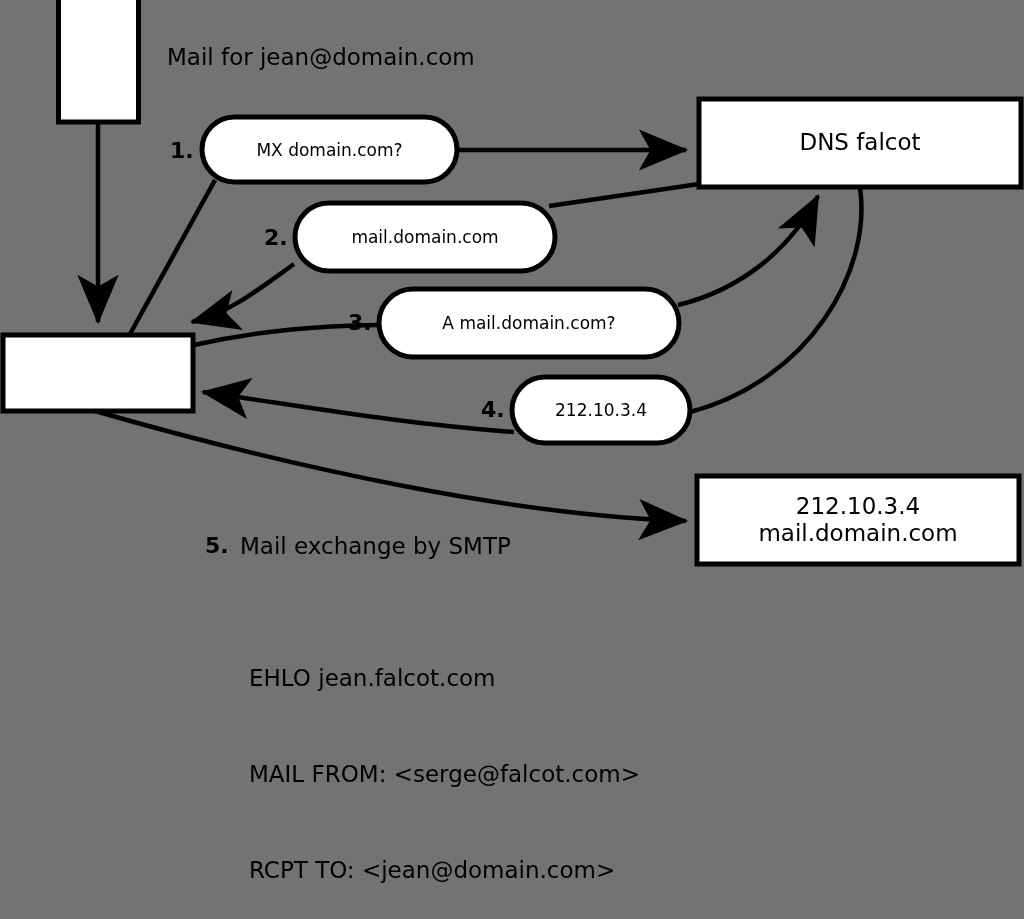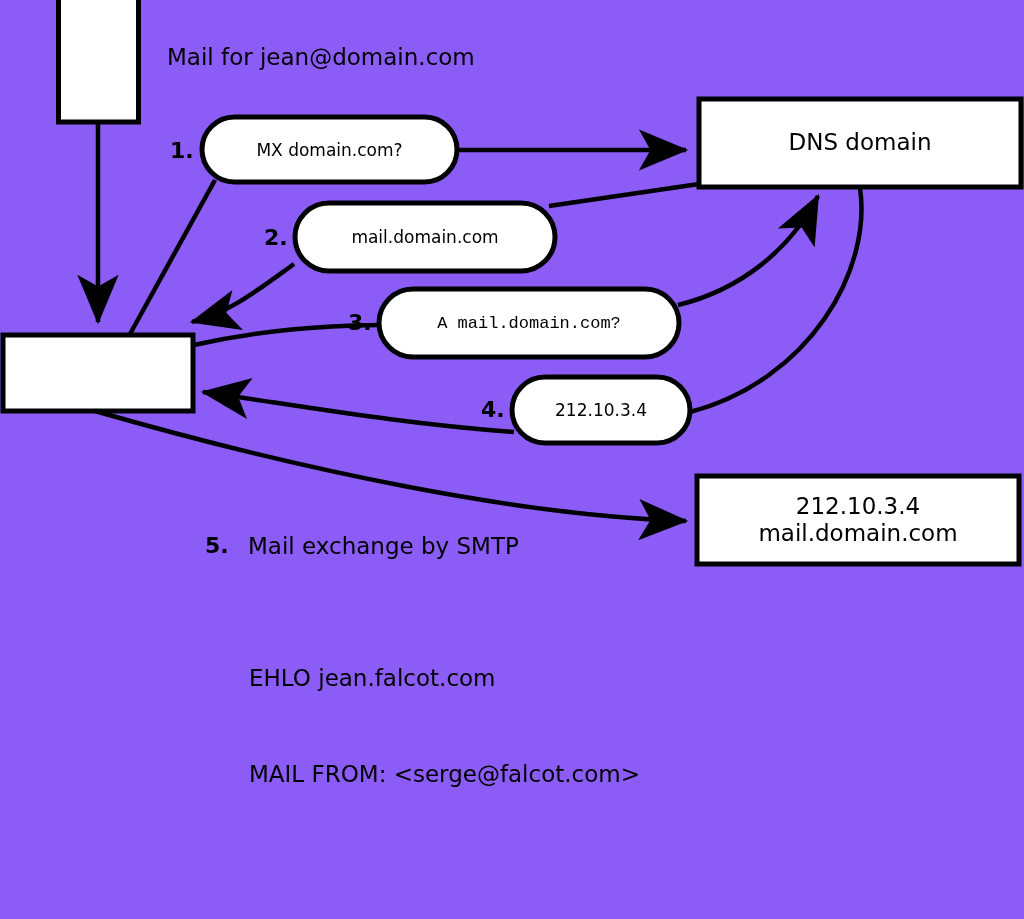--- a/index.html
+++ b/index.html
@@ -4,21 +4,21 @@
 <style>
   html, body {
     margin: 0;
     padding: 0;
     background: #ffffff;
   }
   #page {
     position: relative;
     width: 1024px;
     height: 919px;
-    background: #8b5cf6;
+    background: #737373;
     font-family: "DejaVu Sans", "Liberation Sans", sans-serif;
     color: #000000;
     overflow: hidden;
   }
   svg.layer {
     position: absolute;
     left: 0;
     top: 0;
     width: 1024px;
     height: 919px;
@@ -105,44 +105,45 @@
 
     <path d="M 860 188 C 872 270 810 380 690 412" fill="none" stroke="#000000" stroke-width="4.5"></path>
 
     <path d="M 514 432 C 400 424 290 404 203 392" fill="none" stroke="#000000" stroke-width="4.5" marker-end="url(#arrowhead)"></path>
 
     <path d="M 95 411 C 300 470 520 516 686 521" fill="none" stroke="#000000" stroke-width="4.5" marker-end="url(#arrowhead)"></path>
   </svg>
 
   <div class="free-text" style="left:167px; top:44px;">Mail for jean@domain.com</div>
 
-  <div class="node-label" style="left:699px; top:99px; width:322px; height:88px;">DNS domain</div>
+  <div class="node-label" style="left:699px; top:99px; width:322px; height:88px;">DNS falcot</div>
 
 
   <div class="node-label" style="left:697px; top:476px; width:322px; height:88px; flex-direction:column;">
     <span>212.10.3.4</span>
     <span>mail.domain.com</span>
   </div>
 
   <div class="step-num" style="left:170px; top:138px;">1.</div>
   <div class="step-num" style="left:264px; top:225px;">2.</div>
   <div class="step-num" style="left:348px; top:310px;">3.</div>
   <div class="step-num" style="left:481px; top:397px;">4.</div>
   <div class="step-num" style="left:205px; top:533px;">5.</div>
 
   <div class="pill-label" style="left:202px; top:117px; width:255px; height:65px;">MX domain.com?</div>
   <div class="pill-label" style="left:295px; top:203px; width:260px; height:68px;">mail.domain.com</div>
-  <div class="pill-label" style="left:379px; top:289px; width:300px; height:68px;font-family:Liberation Mono, monospace;">A mail.domain.com?</div>
+  <div class="pill-label" style="left:379px; top:289px; width:300px; height:68px;">A mail.domain.com?</div>
   <div class="pill-label" style="left:512px; top:377px; width:178px; height:66px;">212.10.3.4</div>
 
-  <div class="free-text" style="left:248px; top:533px;">Mail exchange by SMTP</div>
+  <div class="free-text" style="left:240px; top:533px;">Mail exchange by SMTP</div>
 
   <div class="smtp-block" style="left:249px; top:598px;">
     <span class="smtp-line">EHLO jean.falcot.com</span>
     <span class="smtp-line">MAIL FROM: &lt;serge@falcot.com&gt;</span>
+    <span class="smtp-line">RCPT TO: &lt;jean@domain.com&gt;</span>
     
     
     
     
     
     
     
   </div>
 
 </div>

